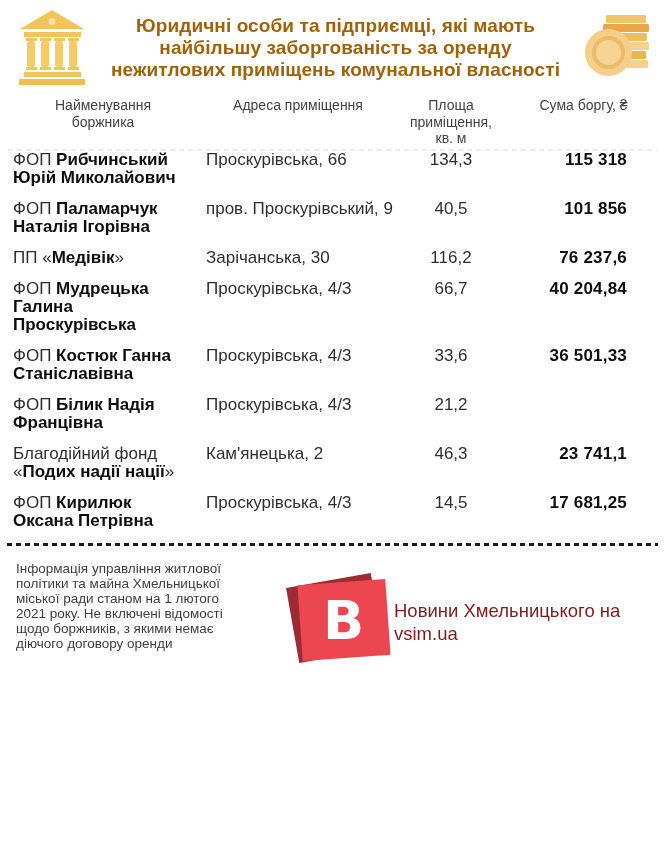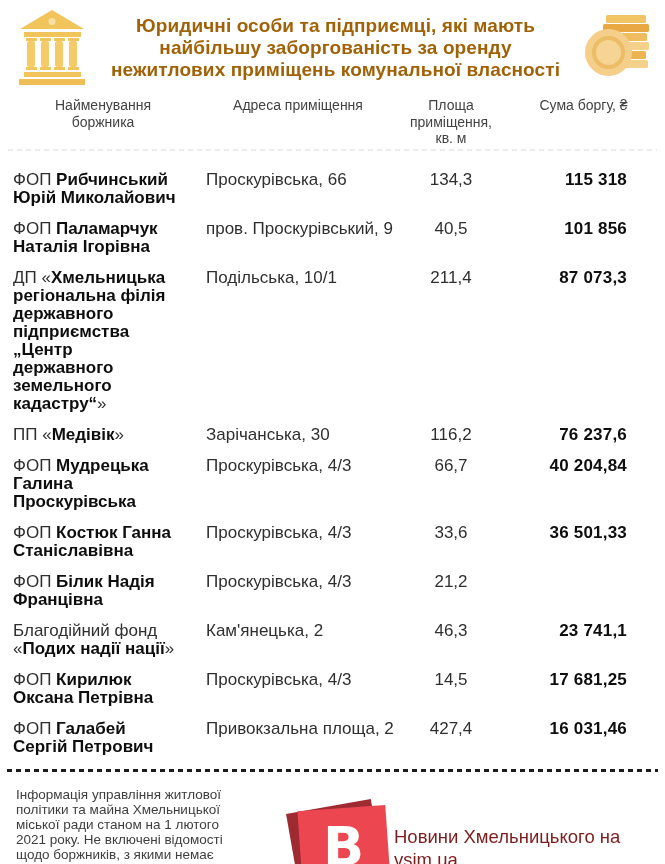--- a/index.html
+++ b/index.html
@@ -46,21 +46,21 @@
   .coin-inner { width:33px; height:33px; border-radius:50%; border:4px solid #ECBC66; background:#F6D493; }
   
   .col-headers {
     display:grid; grid-template-columns:206px 184px 122px 1fr;
     margin-top:12px; padding-right:10px;
     font-size:14px; line-height:16.5px; color:#434343; text-align:center;
   }
   .col-headers .ch { padding:0 14px; }
   .col-headers .ch1 { padding:0 30px; }
   
-  .rows { margin-top:20px; }
+  .rows { margin-top:0; }
   .row {
     display:grid; grid-template-columns:193px 195px 100px 1fr;
     margin-left:13px; margin-right:38px; margin-bottom:13px;
     font-size:17px; line-height:18px; color:#2f2f2f;
   }
   .cell.name { padding-right:30px; }
   .cell.name b { font-weight:700; color:#0e0e0e; }
   .cell.addr { padding-right:6px; }
   .cell.area { text-align:center; }
   .cell.debt { text-align:right; font-weight:700; color:#0e0e0e; letter-spacing:.2px; }
@@ -132,26 +132,20 @@
       <div class="cell debt">115 318</div>
     </div>
 
     <div class="row">
       <div class="cell name"><span>ФОП </span><b>Паламарчук Наталія Ігорівна</b><span></span></div>
       <div class="cell addr">пров. Проскурівський, 9</div>
       <div class="cell area">40,5</div>
       <div class="cell debt">101 856</div>
     </div>
 
-    <div class="row">
-      <div class="cell name"><span>ДП «</span><b>Хмельницька регіональна філія державного підприємства „Центр державного земельного кадастру“</b><span>»</span></div>
-      <div class="cell addr">Подільська, 10/1</div>
-      <div class="cell area">211,4</div>
-      <div class="cell debt">87 073,3</div>
-    </div>
 
     <div class="row">
       <div class="cell name"><span>ПП «</span><b>Медівік</b><span>»</span></div>
       <div class="cell addr">Зарічанська, 30</div>
       <div class="cell area">116,2</div>
       <div class="cell debt">76 237,6</div>
     </div>
 
     <div class="row">
       <div class="cell name"><span>ФОП </span><b>Мудрецька Галина Проскурівська</b><span></span></div>
@@ -180,26 +174,20 @@
       <div class="cell debt">23 741,1</div>
     </div>
 
     <div class="row">
       <div class="cell name"><span>ФОП </span><b>Кирилюк Оксана Петрівна</b><span></span></div>
       <div class="cell addr">Проскурівська, 4/3</div>
       <div class="cell area">14,5</div>
       <div class="cell debt">17 681,25</div>
     </div>
 
-    <div class="row">
-      <div class="cell name"><span>ФОП </span><b>Галабей Сергій Петрович</b><span></span></div>
-      <div class="cell addr">Привокзальна площа, 2</div>
-      <div class="cell area">427,4</div>
-      <div class="cell debt">16 031,46</div>
-    </div>
 
   </div>
 
   <div class="sep-strong"></div>
 
   <div class="footer">
     <div class="note">Інформація управління житлової політики та майна Хмельницької міської ради станом на 1 лютого 2021 року. Не включені відомості щодо боржників, з якими немає діючого договору оренди</div>
     <div class="logo">
       <div class="logo-back"></div>
       <div class="logo-front">

